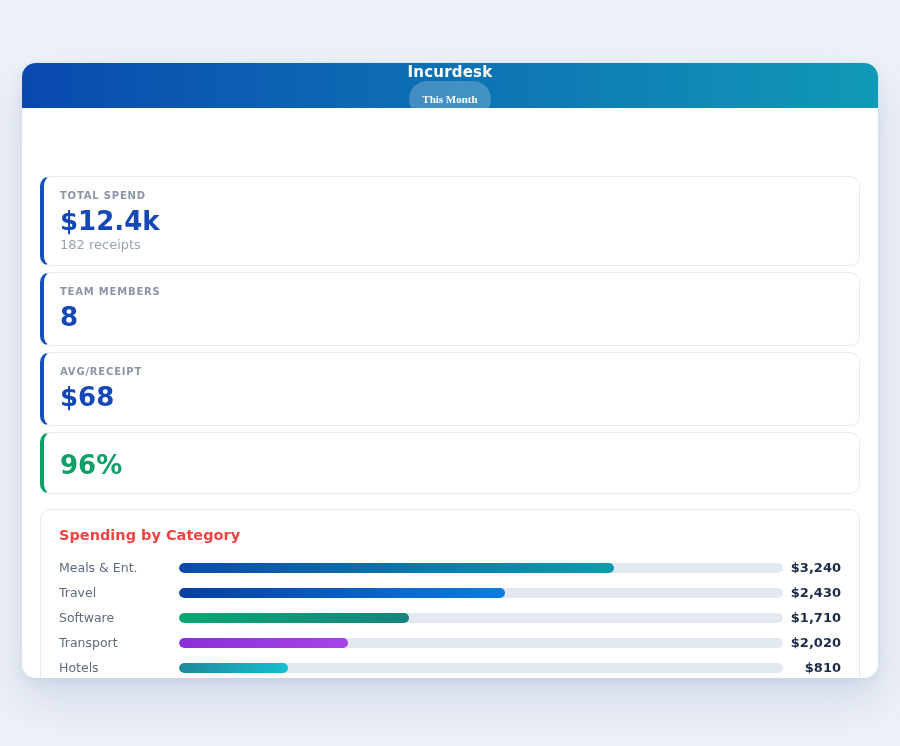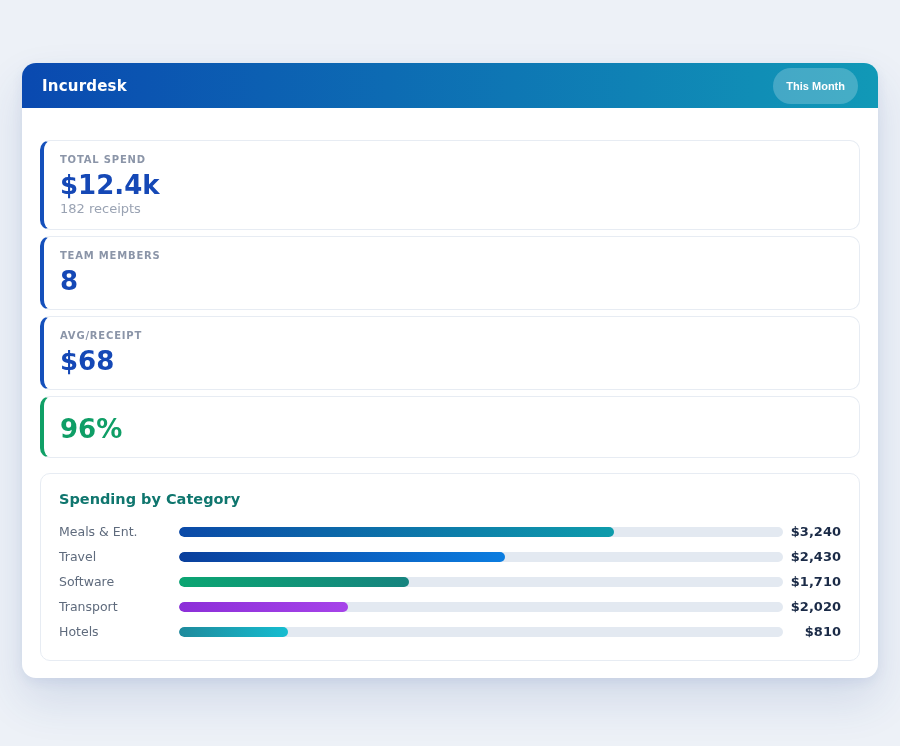--- a/index.html
+++ b/index.html
@@ -36,24 +36,25 @@
   }
   .period-badge {
     background: rgba(255, 255, 255, 0.22);
     color: #ffffff;
     font-size: 11px;
     font-weight: bold;
     padding: 12px 13px;
     border-radius: 999px;
     border: none;
     cursor: pointer;
-    font-family: Liberation Sans, sans-serif;
+    font-family: Liberation Serif, serif;
   }
   .content {
     padding: 32px 18px 16px 18px;
+    margin-top: 36px;
   }
   .stat-card {
     background: #ffffff;
     border: 1px solid #e7ecf3;
     border-left: 4px solid #1550bb;
     border-radius: 10px;
     padding: 13px 16px;
     margin-bottom: 6px;
   }
   .stat-label {
@@ -80,21 +81,21 @@
   .chart-card {
     background: #ffffff;
     border: 1px solid #e7ecf3;
     border-radius: 10px;
     margin-top: 15px;
     padding: 16px 18px 16px 18px;
   }
   .chart-title {
     font-size: 14.5px;
     font-weight: bold;
-    color: #0f766e;
+    color: #ef4444;
     line-height: 18px;
     margin-bottom: 11px;
   }
   .chart-row {
     display: grid;
     grid-template-columns: 120px 1fr 58px;
     align-items: center;
     height: 25px;
   }
   .row-label {
@@ -117,21 +118,21 @@
     color: #1b2b47;
     text-align: right;
   }
 </style>
 </head>
 <body style="background: rgb(237, 241, 247);">
 
 <div class="page">
   <div class="main-card">
 
-    <div class="app-header" style="background: linear-gradient(90deg, rgb(10, 73, 176), rgb(17, 153, 183));">
+    <div class="app-header" style="background: linear-gradient(90deg, rgb(10, 73, 176), rgb(17, 153, 183)); flex-direction: column;">
       <div class="app-title">Incurdesk</div>
       <button class="period-badge" style="background: rgba(255, 255, 255, 0.22);">This Month</button>
     </div>
 
     <div class="content">
 
       <div class="stat-card" style="border-left-color: rgb(21, 80, 187);">
         <div class="stat-label">TOTAL SPEND</div>
         <div class="stat-value" style="color: rgb(21, 72, 182);">$12.4k</div>
         <div class="stat-sub">182 receipts</div>

